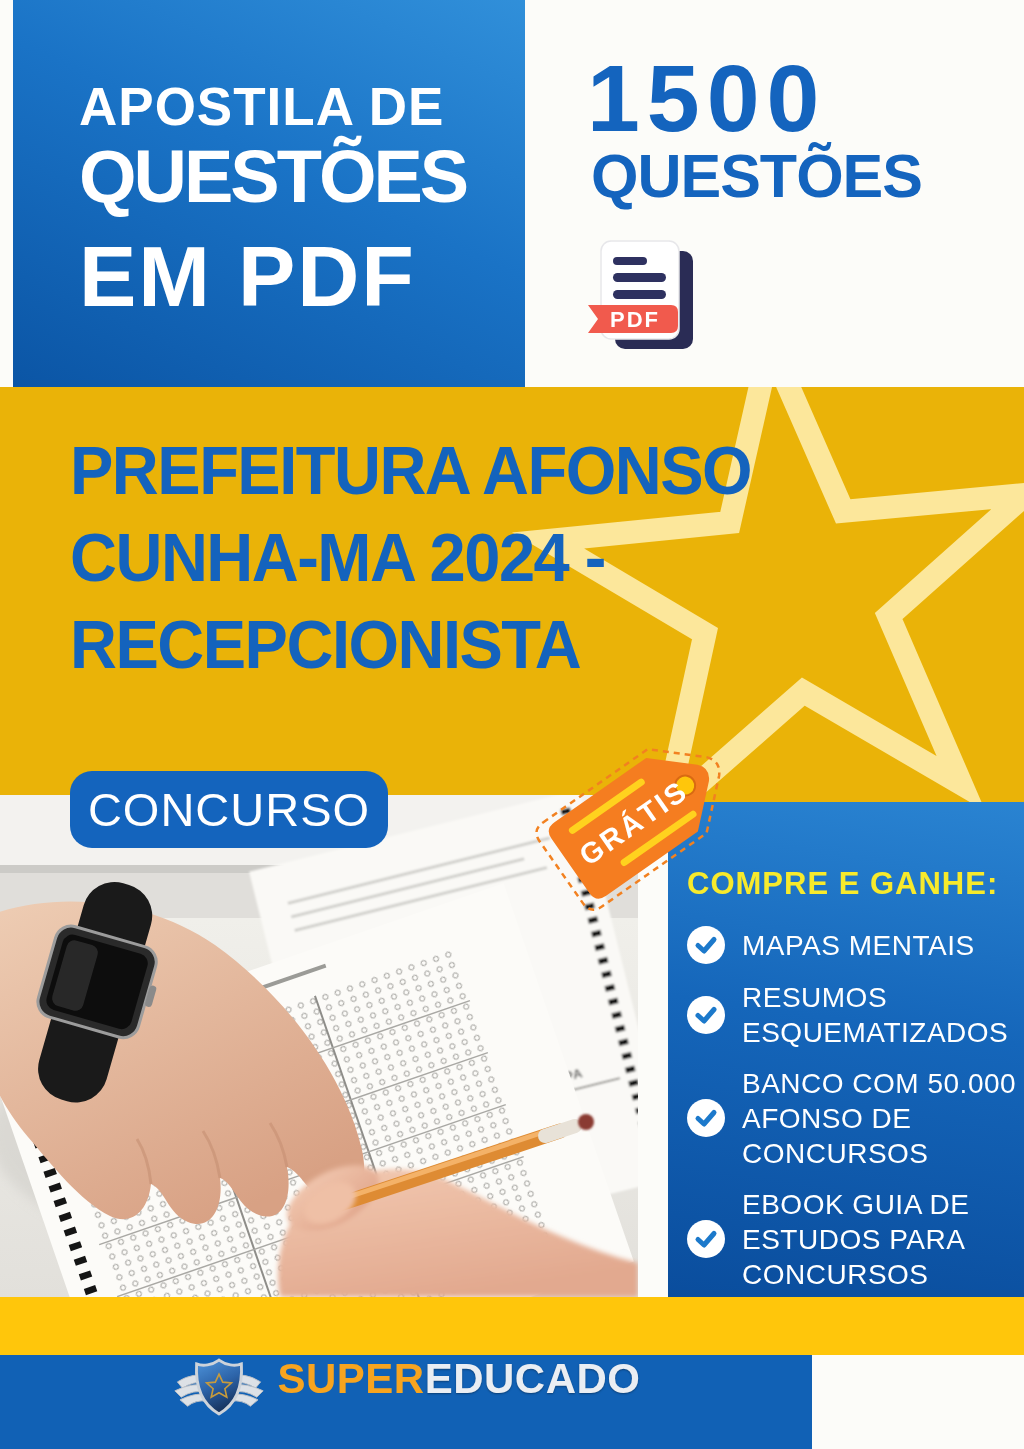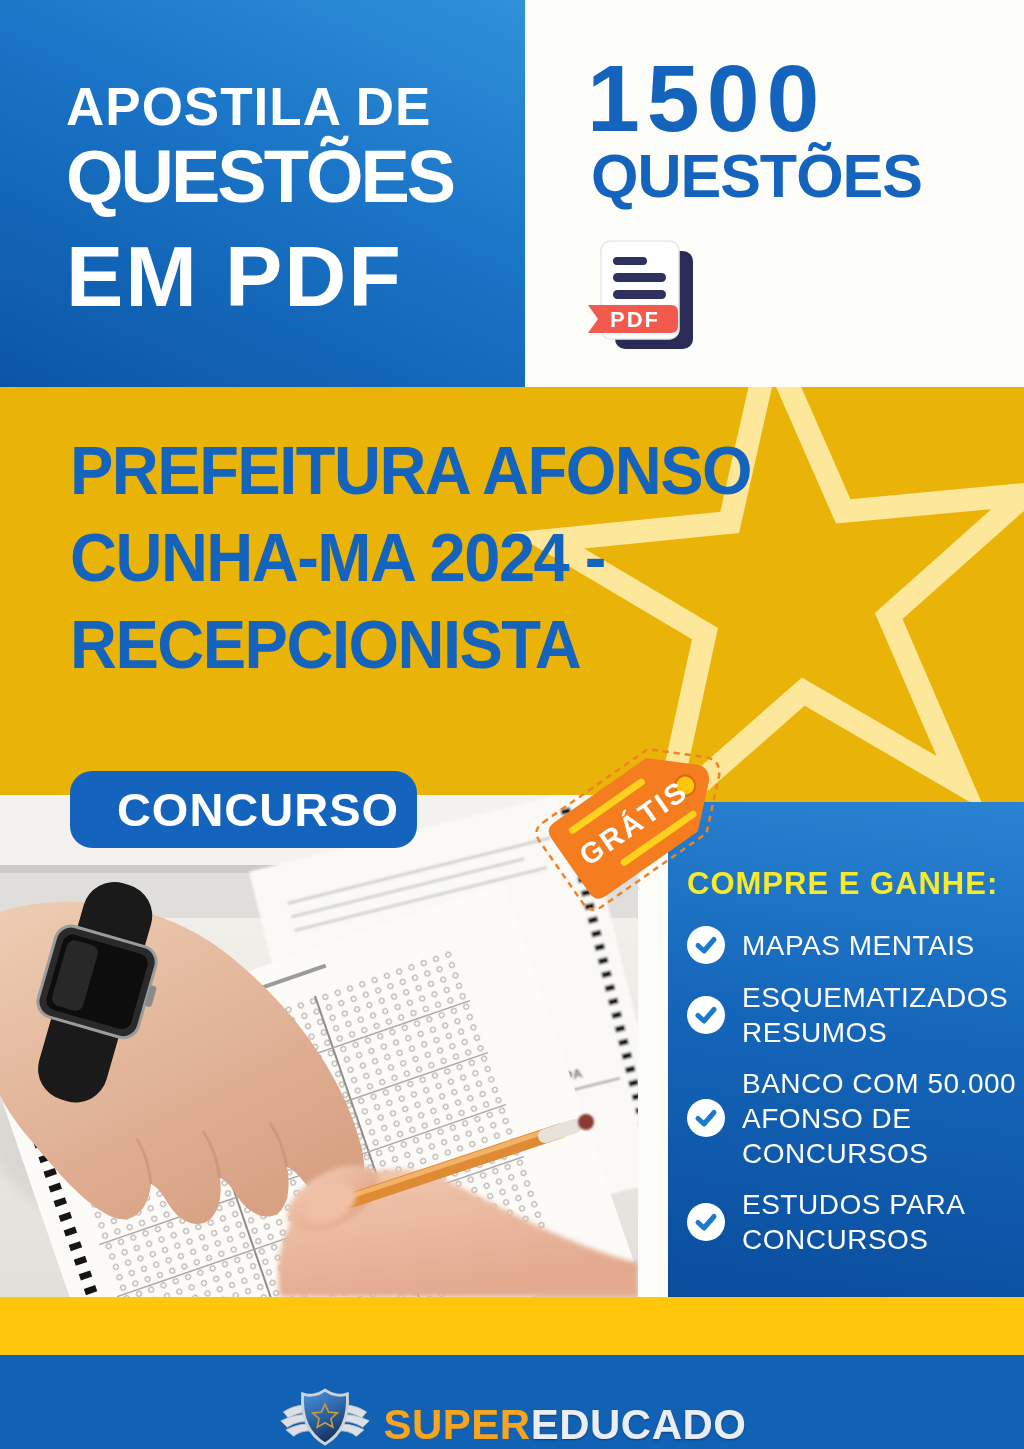--- a/index.html
+++ b/index.html
@@ -1,20 +1,20 @@
 <!DOCTYPE html>
 <html><head>
 <meta charset="utf-8">
 <style>
   html,body{margin:0;padding:0;background:#777;}
   .page{position:relative;width:1024px;height:1449px;margin:0 auto;overflow:hidden;
         background:#FCFCF9;font-family:"Liberation Sans",sans-serif;}
 
   
-  .tl-panel{position:absolute;left:0;top:0;width:525px;height:387px;
+  .tl-panel{position:absolute;left:13px;top:0;width:525px;height:387px;
             background:linear-gradient(205deg,#3190DA 0%,#1A73C6 45%,#0B55A5 100%);}
   .tl-line{position:absolute;left:66px;color:#fff;font-weight:800;line-height:1;white-space:nowrap;}
   .tl-line1{top:80px;font-size:53px;letter-spacing:1px;}
   .tl-line2{top:140px;font-size:74px;letter-spacing:-3px;}
   .tl-line3{top:233px;font-size:86px;letter-spacing:2px;}
 
   
   .tr-panel{position:absolute;left:525px;top:0;width:502px;height:387px;background:#FCFCF9;}
   .count{position:absolute;left:62px;top:44px;font-size:95px;font-weight:800;color:#1464BE;letter-spacing:7px;}
   .count-label{position:absolute;left:66px;top:141px;font-size:61px;font-weight:800;color:#1464BE;letter-spacing:-1px;}
@@ -27,40 +27,40 @@
   .star-svg{position:absolute;left:0;top:0;}
   .banner-title{position:absolute;left:70px;top:40px;font-size:65px;font-weight:800;color:#1463BD;
                 line-height:82px;letter-spacing:-1.5px;transform:scaleY(1.06);transform-origin:top left;}
   .banner-title span{display:block;white-space:nowrap;}
 
   
   .photo{position:absolute;left:0;top:795px;width:638px;height:502px;overflow:hidden;background:#E9E7E4;}
 
   
   .concurso{position:absolute;left:70px;top:771px;width:318px;height:77px;background:#1464BD;border-radius:22px;
-            display:flex;align-items:center;justify-content:center;color:#fff;font-size:47px;font-weight:700;letter-spacing:1px;padding-left:29px;}
+            display:flex;align-items:center;justify-content:center;color:#fff;font-size:47px;font-weight:400;letter-spacing:1px;}
 
   
   .offer{position:absolute;left:668px;top:802px;width:386px;height:495px;
          background:linear-gradient(188deg,#2A84D2 0%,#1566BA 45%,#0A4D9D 100%);box-sizing:border-box;
          padding:64px 0 0 19px;}
   .offer-heading{font-size:31px;font-weight:800;color:#F7EA2C;letter-spacing:1px;white-space:nowrap;}
   .offer-list{margin-top:24px;}
   .item{display:flex;align-items:center;margin-bottom:15px;}
   .check{flex:0 0 38px;width:38px;height:38px;margin-right:17px;}
   .item-text{color:#fff;font-size:28px;font-weight:500;line-height:35px;letter-spacing:0.5px;padding-top:1px;}
   .item-text span{display:block;white-space:nowrap;}
 
   
   .gratis{position:absolute;left:528px;top:728px;}
 
   
   .strip{position:absolute;left:0;top:1297px;width:1024px;height:58px;background:#FFC60B;}
-  .footer{position:absolute;left:0;top:1355px;width:1024px;height:94px;background:#1161B5;
-          display:flex;align-items:flex-end;justify-content:center;}
+  .footer{position:absolute;left:0;top:1355px;width:812px;height:94px;background:#1161B5;
+          display:flex;align-items:flex-start;justify-content:center;}
   .brand{font-size:42px;font-weight:900;letter-spacing:0.5px;margin-left:10px;white-space:nowrap;}
   .brand .sup{color:#F7A41F;}
   .brand .edu{color:#EAEEF3;text-shadow:0 1px 2px rgba(0,0,0,.35);}
 </style>
 </head>
 <body>
 
 <div class="page">
 
   <div class="tl-panel">
@@ -219,22 +219,22 @@
           <span>MAPAS MENTAIS</span>
         </div>
       </div>
 
       <div class="item">
         <svg class="check" viewBox="0 0 38 38">
           <circle cx="19" cy="19" r="19" fill="#FFFFFF"></circle>
           <path d="M 11,19.5 L 17,25 L 27,13.5" fill="none" stroke="#1C79CB" stroke-width="5" stroke-linecap="round" stroke-linejoin="round"></path>
         </svg>
         <div class="item-text">
+          <span>RESUMOS</span>
           <span>ESQUEMATIZADOS</span>
-          <span>RESUMOS</span>
         </div>
       </div>
 
       <div class="item">
         <svg class="check" viewBox="0 0 38 38">
           <circle cx="19" cy="19" r="19" fill="#FFFFFF"></circle>
           <path d="M 11,19.5 L 17,25 L 27,13.5" fill="none" stroke="#1C79CB" stroke-width="5" stroke-linecap="round" stroke-linejoin="round"></path>
         </svg>
         <div class="item-text">
           <span>BANCO COM 50.000</span>
@@ -242,20 +242,21 @@
           <span>CONCURSOS</span>
         </div>
       </div>
 
       <div class="item">
         <svg class="check" viewBox="0 0 38 38">
           <circle cx="19" cy="19" r="19" fill="#FFFFFF"></circle>
           <path d="M 11,19.5 L 17,25 L 27,13.5" fill="none" stroke="#1C79CB" stroke-width="5" stroke-linecap="round" stroke-linejoin="round"></path>
         </svg>
         <div class="item-text">
+          <span>EBOOK GUIA DE</span>
           <span>ESTUDOS PARA</span>
           <span>CONCURSOS</span>
         </div>
       </div>
 
     </div>
   </div>
 
   <svg class="gratis" width="220" height="190" viewBox="0 0 220 190">
     <g transform="translate(108,92) rotate(-35)">

